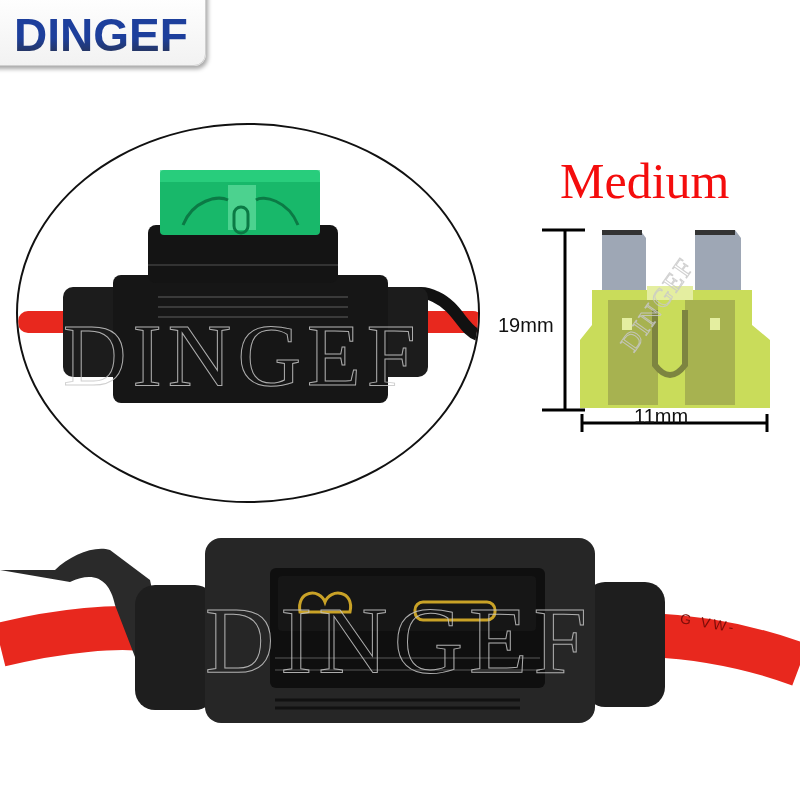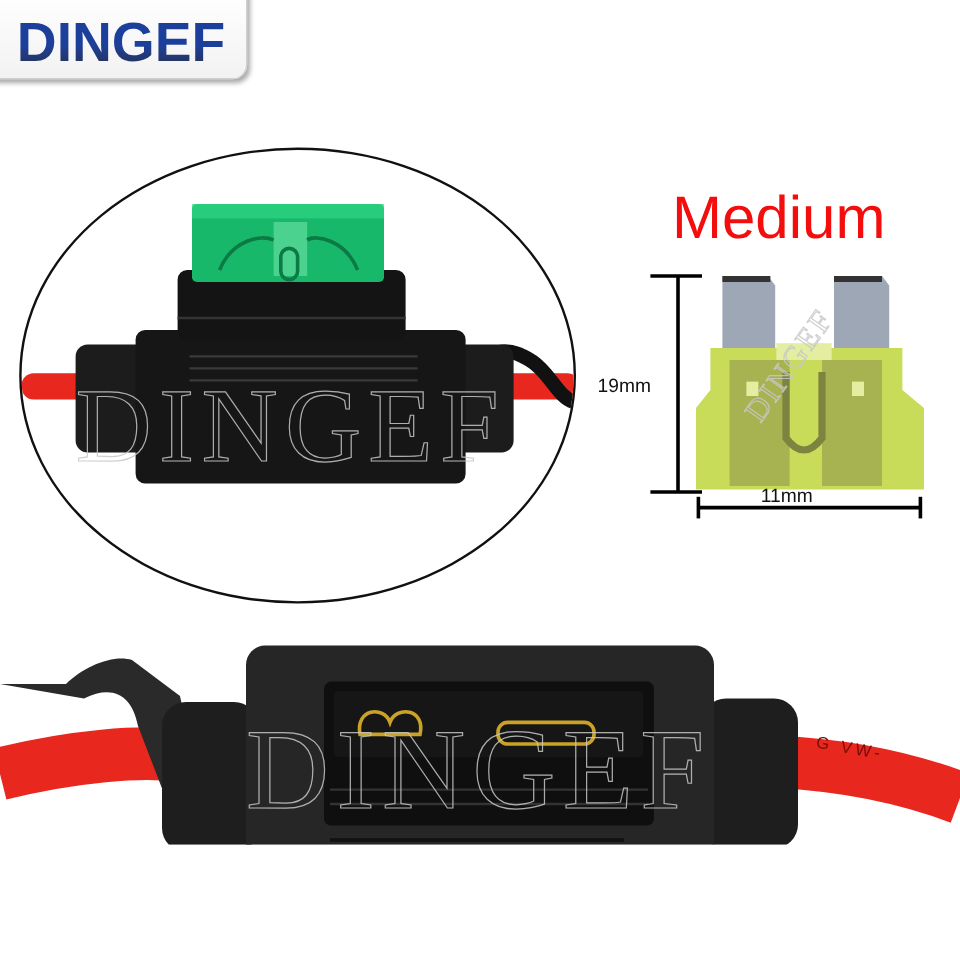--- a/index.html
+++ b/index.html
@@ -1,26 +1,26 @@
 <!DOCTYPE html>
 <html><head>
 <meta charset="utf-8">
 <style>
   html,body{margin:0;padding:0;background:#fff;}
-  #stage{position:relative;width:800px;height:704px;overflow:hidden;background:#fff;font-family:"Liberation Sans",sans-serif;}
+  #stage{position:relative;width:800px;height:800px;overflow:hidden;background:#fff;font-family:"Liberation Sans",sans-serif;}
   .abs{position:absolute;}
   
   #logo{left:-10px;top:-8px;width:214px;height:72px;background:linear-gradient(#ffffff,#f2f2f2);border:1px solid #cfcfcf;border-radius:0 0 12px 0;box-shadow:2px 3px 4px rgba(0,0,0,0.35);}
   #logo-text{left:14px;top:8px;font-family:"Liberation Sans",sans-serif;font-weight:bold;font-size:46px;letter-spacing:0px;
     background:linear-gradient(#1d3f9c 0%,#1d3f9c 55%,#2b2f3a 100%);-webkit-background-clip:text;background-clip:text;color:transparent;}
   
   #oval{left:16px;top:123px;width:460px;height:376px;border:2px solid #111;border-radius:50%;overflow:hidden;background:#fff;}
   
-  #medium{left:560px;top:152px;font-size:50px;color:#f40d0d;font-family:Liberation Sans, sans-serif;}
-  .dim{font-size:16px;color:#111;font-family:"Liberation Sans",sans-serif;}
+  #medium{left:560px;top:152px;font-size:50px;color:#f40d0d;font-family:Liberation Serif, serif;}
+  .dim{font-size:20px;color:#111;font-family:"Liberation Sans",sans-serif;}
   .wm{font-family:"Liberation Serif",serif;color:rgba(255,255,255,0.0);-webkit-text-stroke:1px rgba(200,200,200,0.85);letter-spacing:6px;}
 </style>
 </head>
 <body>
 
 <div id="stage">
 
   <div id="logo" class="abs"></div>
   <div id="logo-text" class="abs">DINGEF</div>
 

